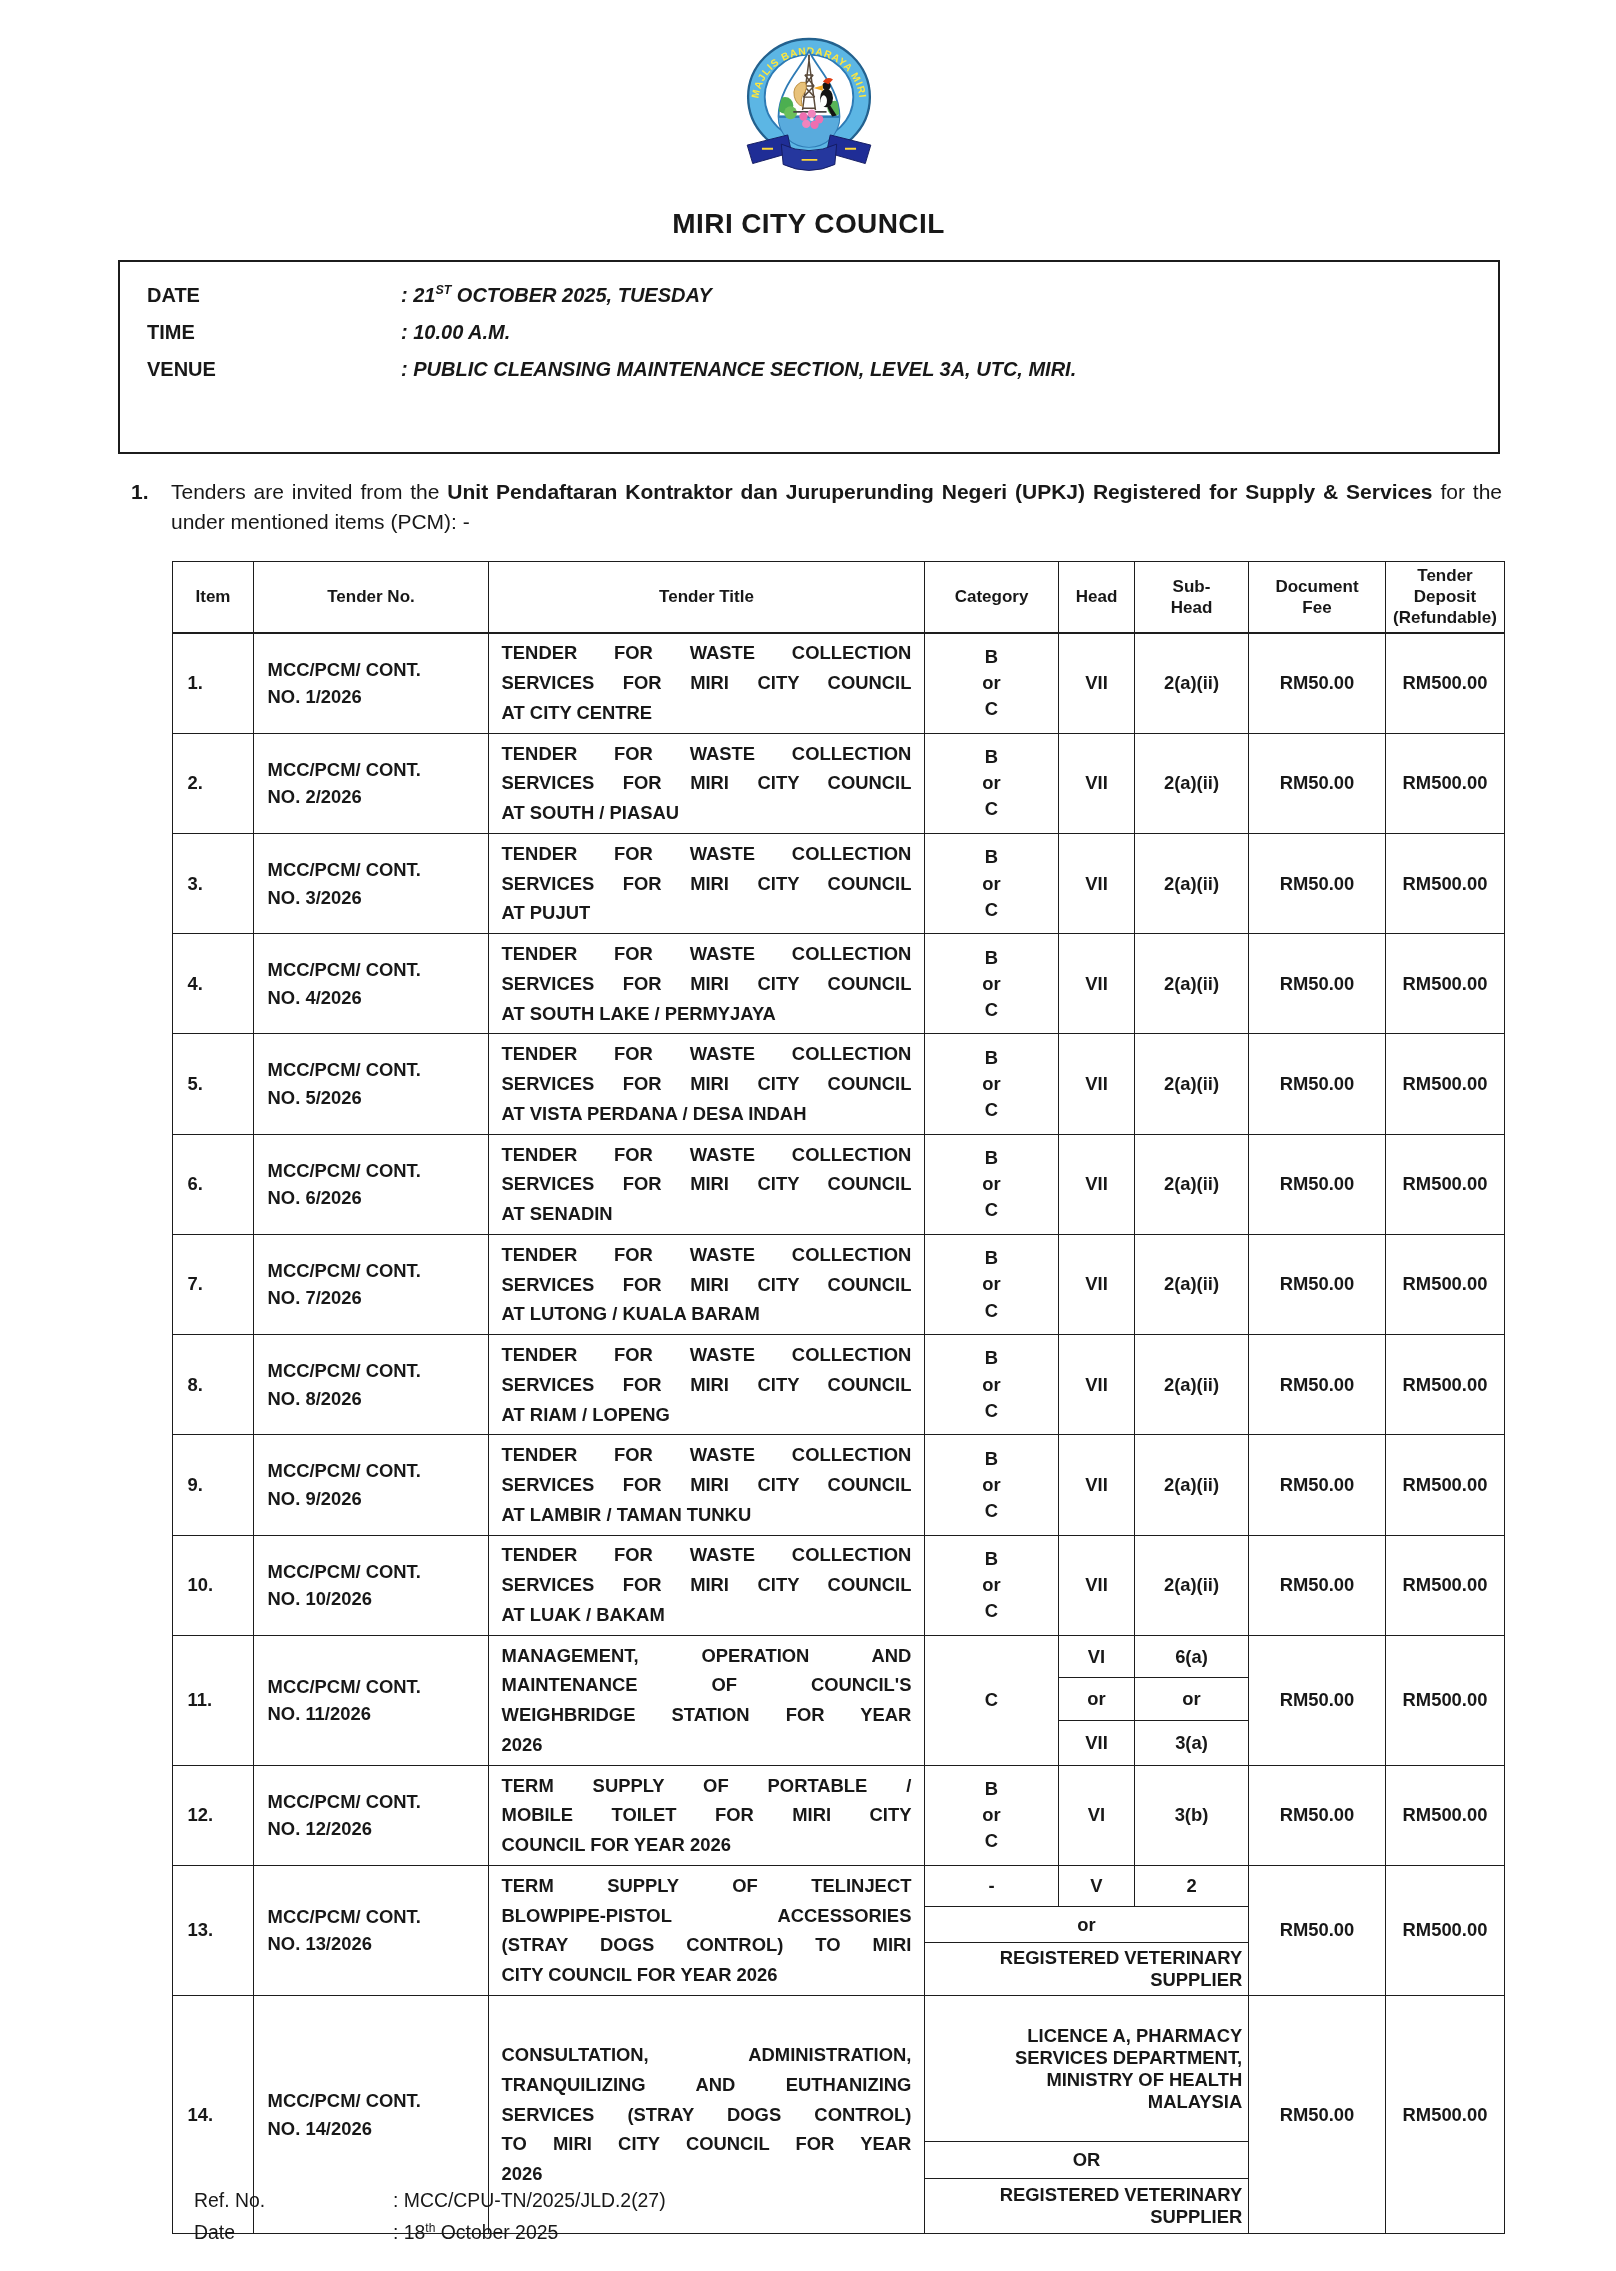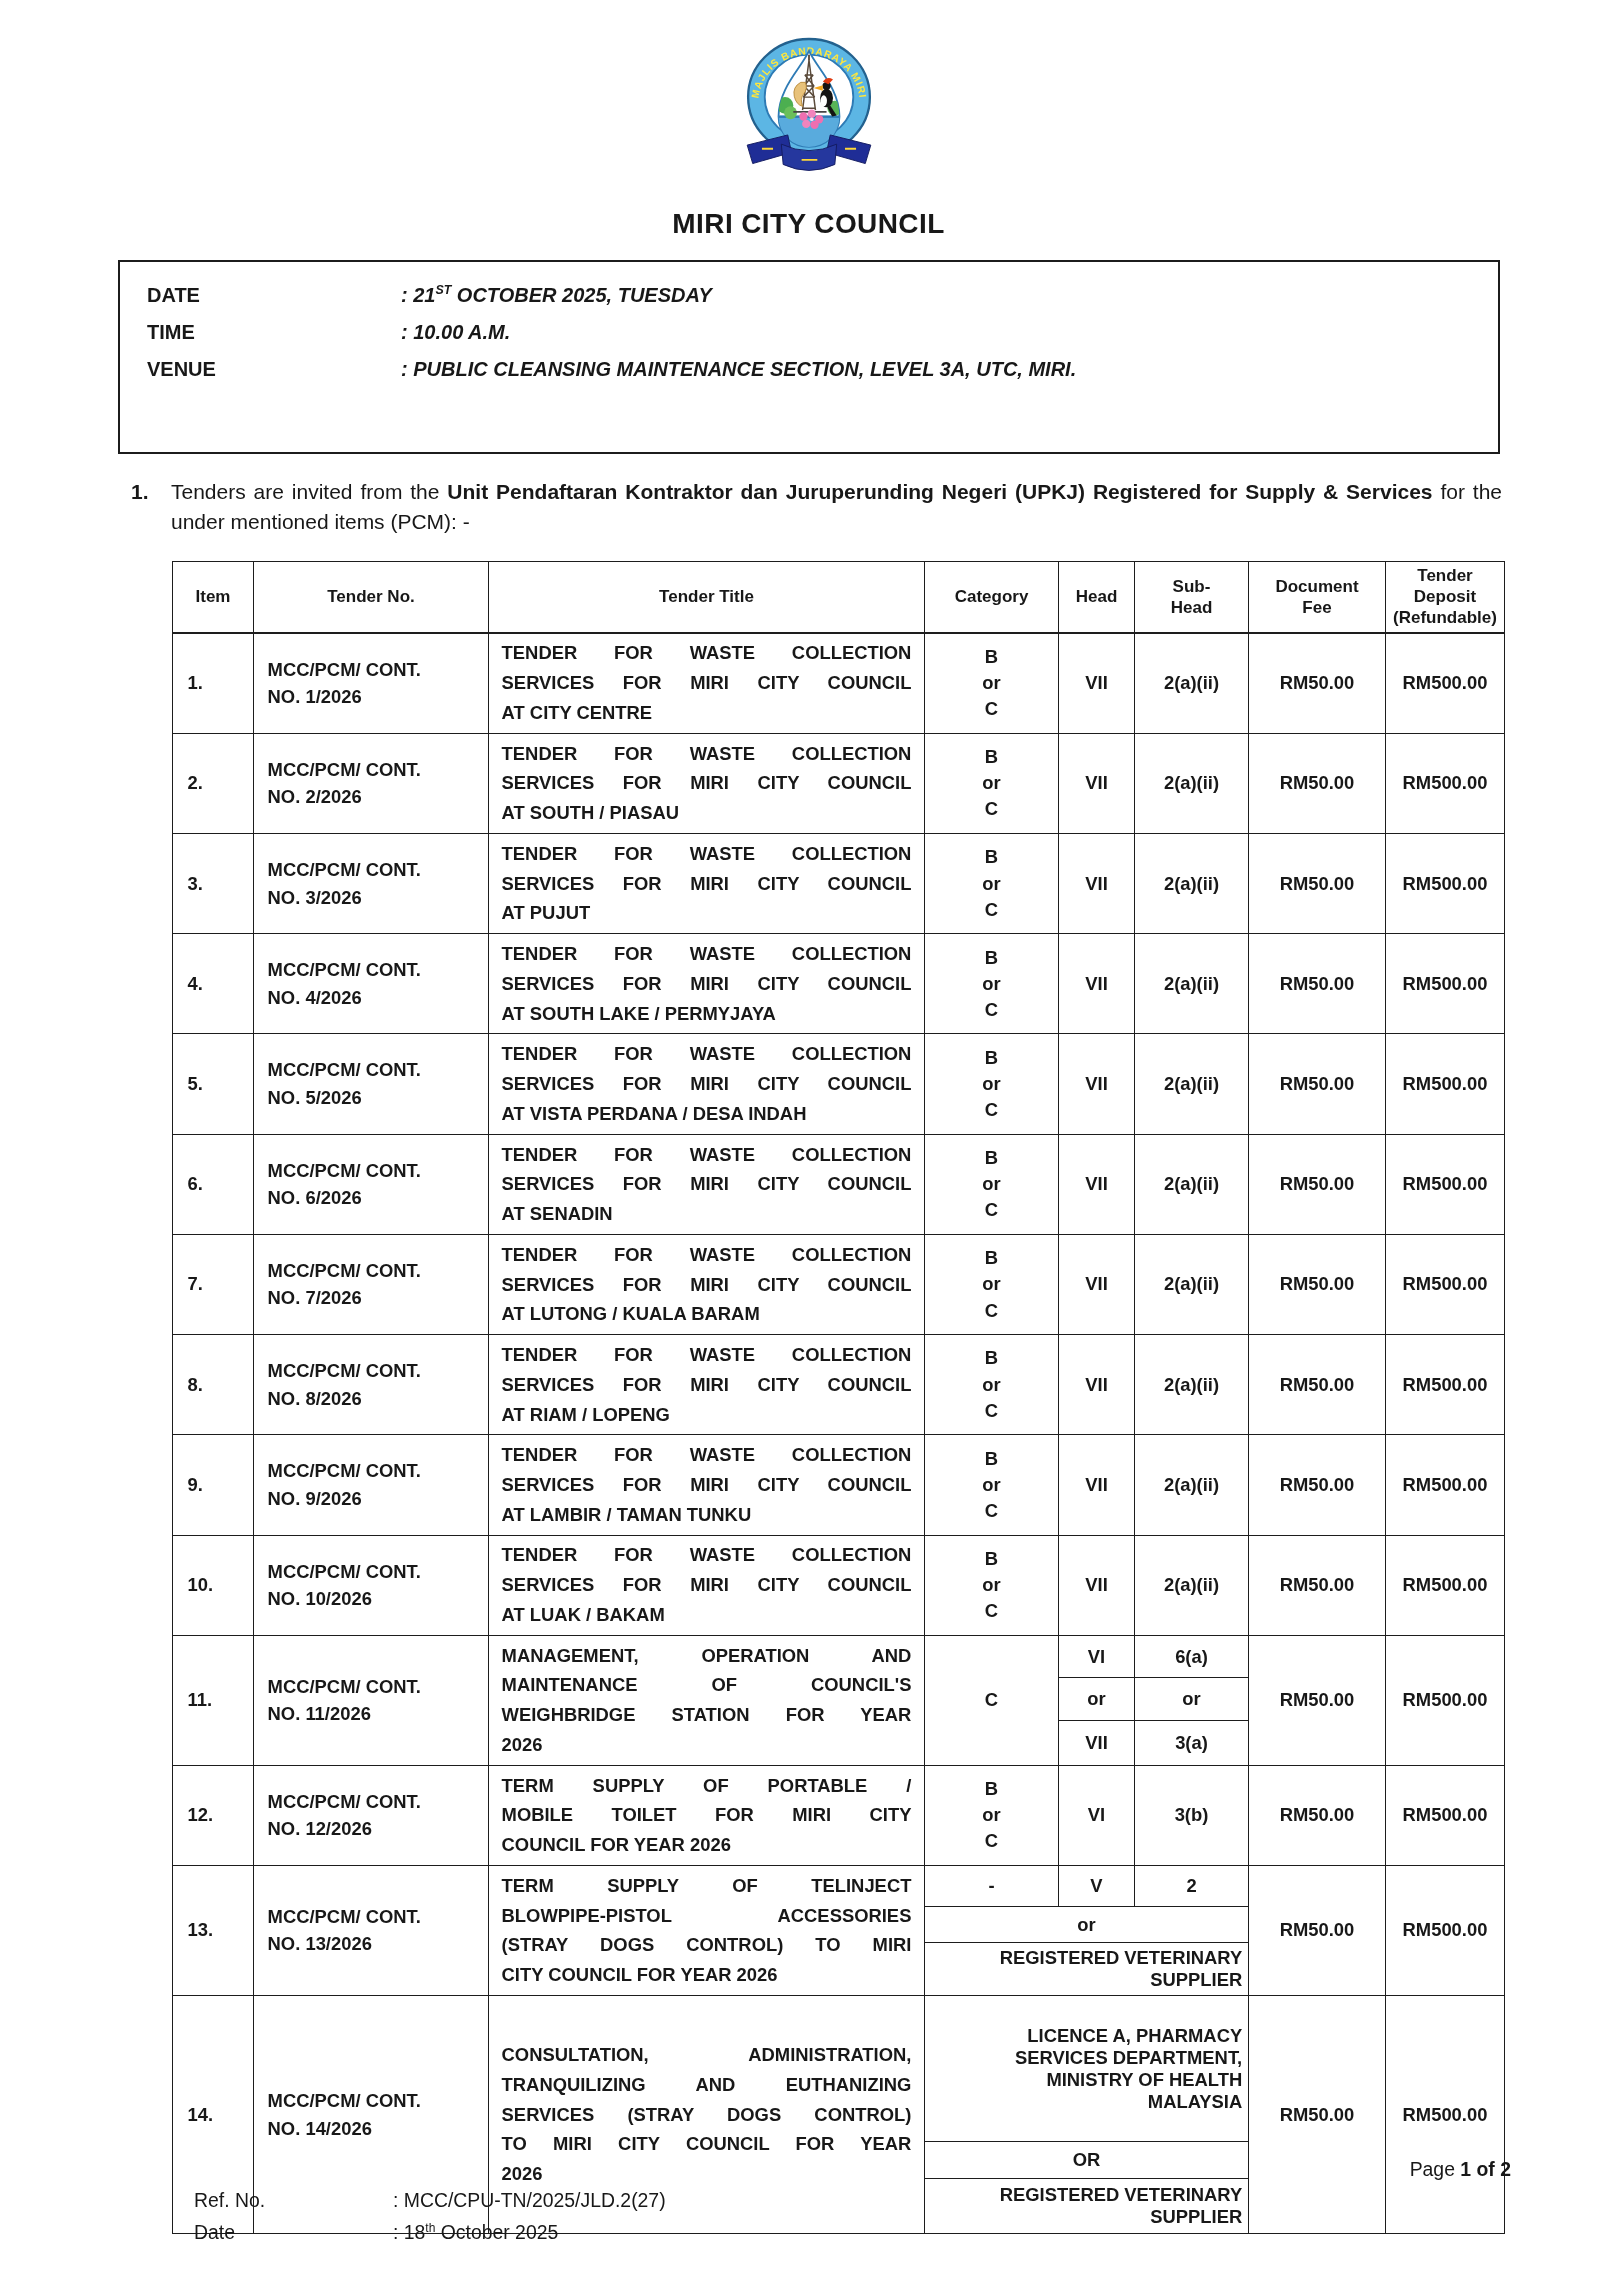--- a/index.html
+++ b/index.html
@@ -432,21 +432,20 @@
       <td class="c" colspan="3">OR</td>
     </tr>
     <tr class="r14c">
       <td class="c pre small-pad" colspan="3">REGISTERED VETERINARY
 SUPPLIER</td>
     </tr>
   </tbody>
       </table>
   </div>
 
-  <div class="pageno"><span>Page </span><b>1 of 2</b></div>
   <div class="refrow ref">
     <div class="flabel">Ref. No.</div>
     <div>: MCC/CPU-TN/2025/JLD.2(27)</div>
   </div>
   <div class="refrow date">
     <div class="flabel">Date</div>
     <div><span>: 18</span><sup>th</sup><span> October 2025</span></div>
   </div>
 
 </div>

